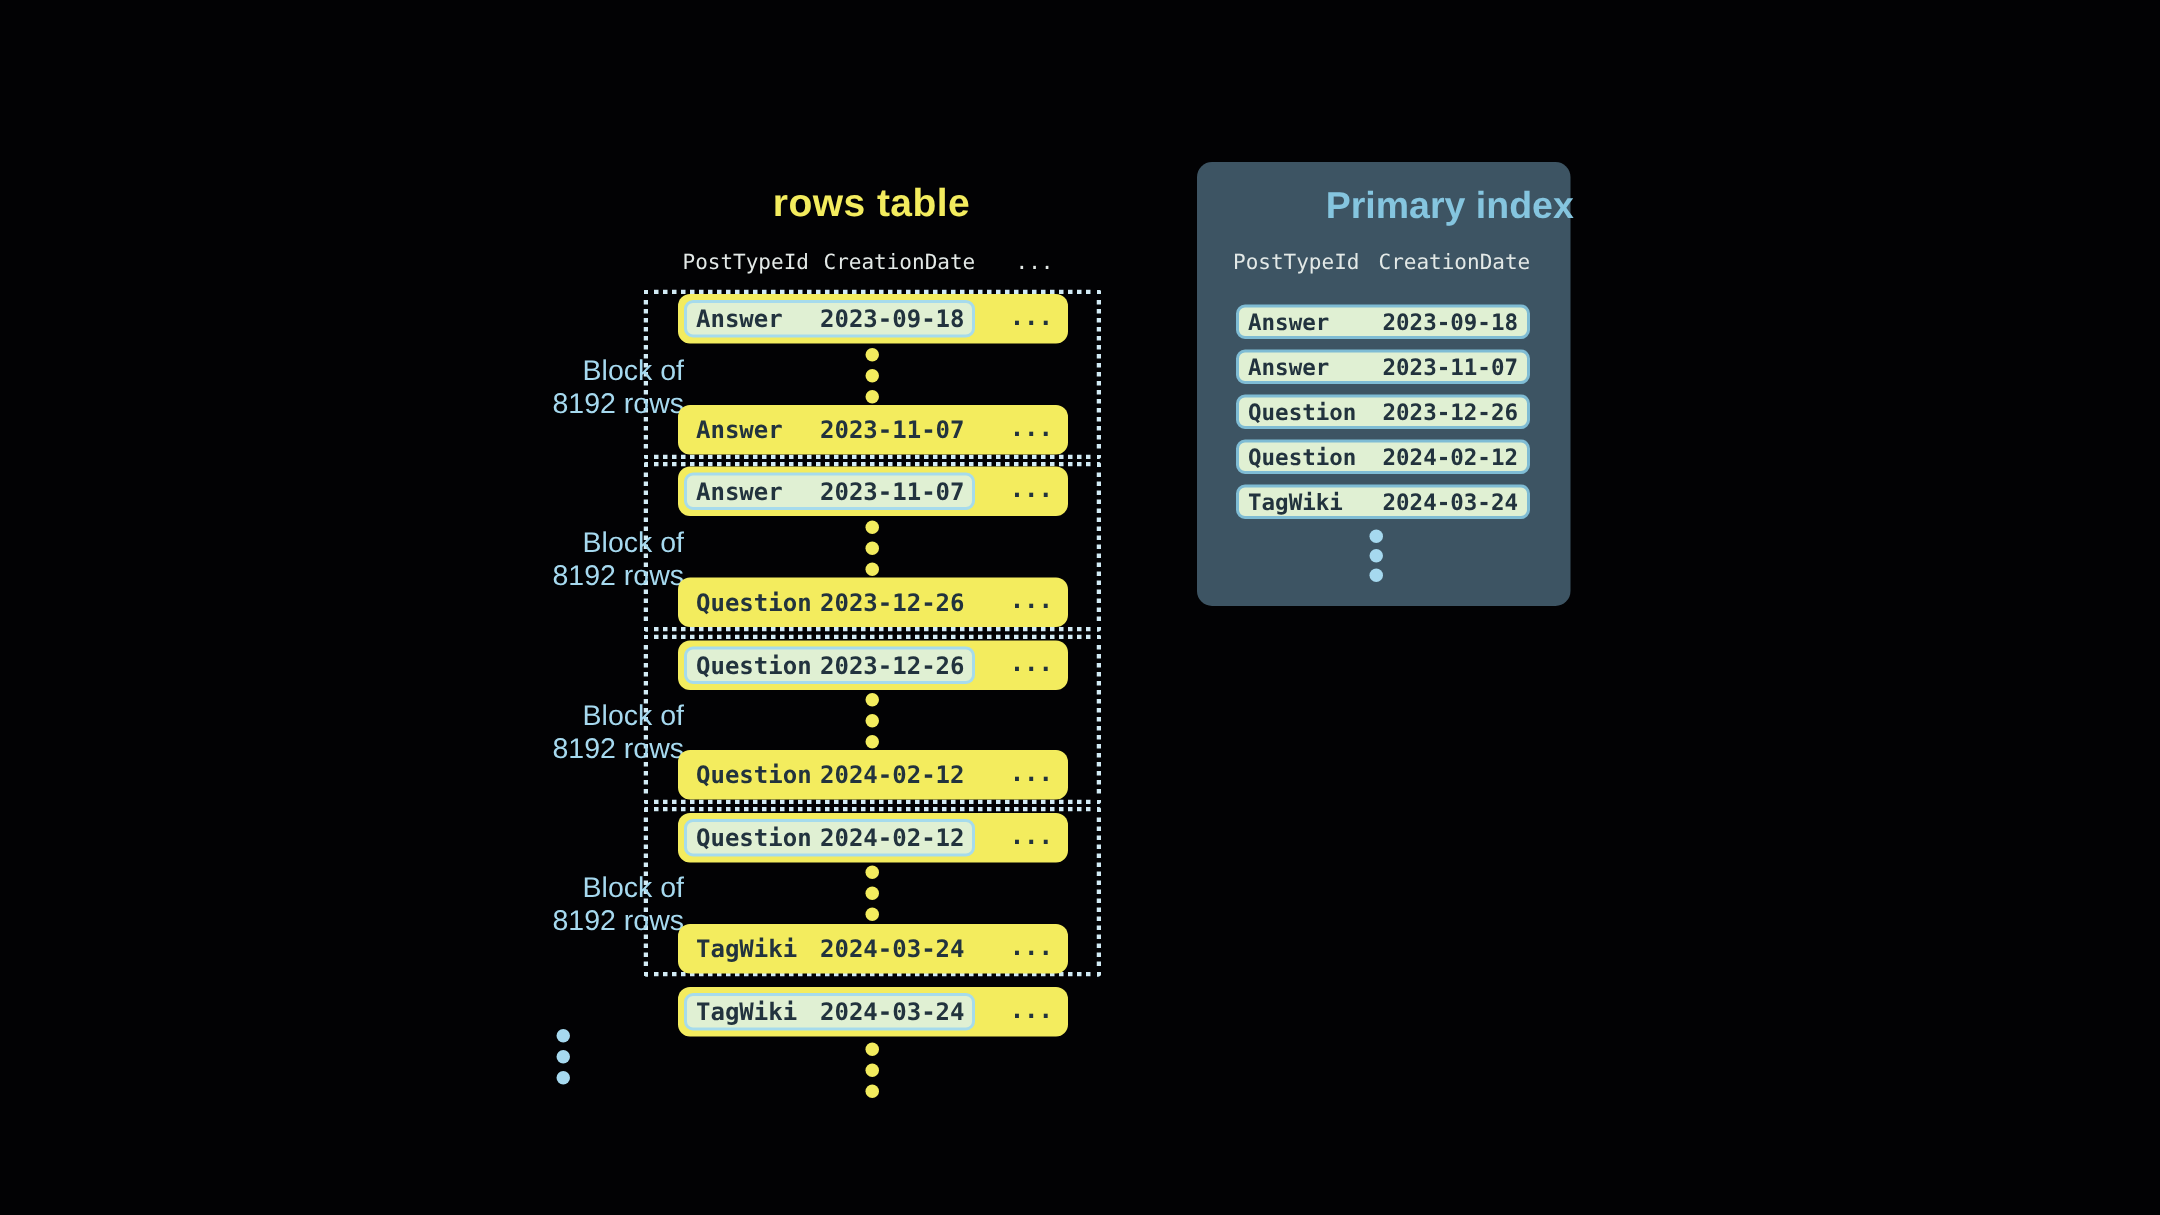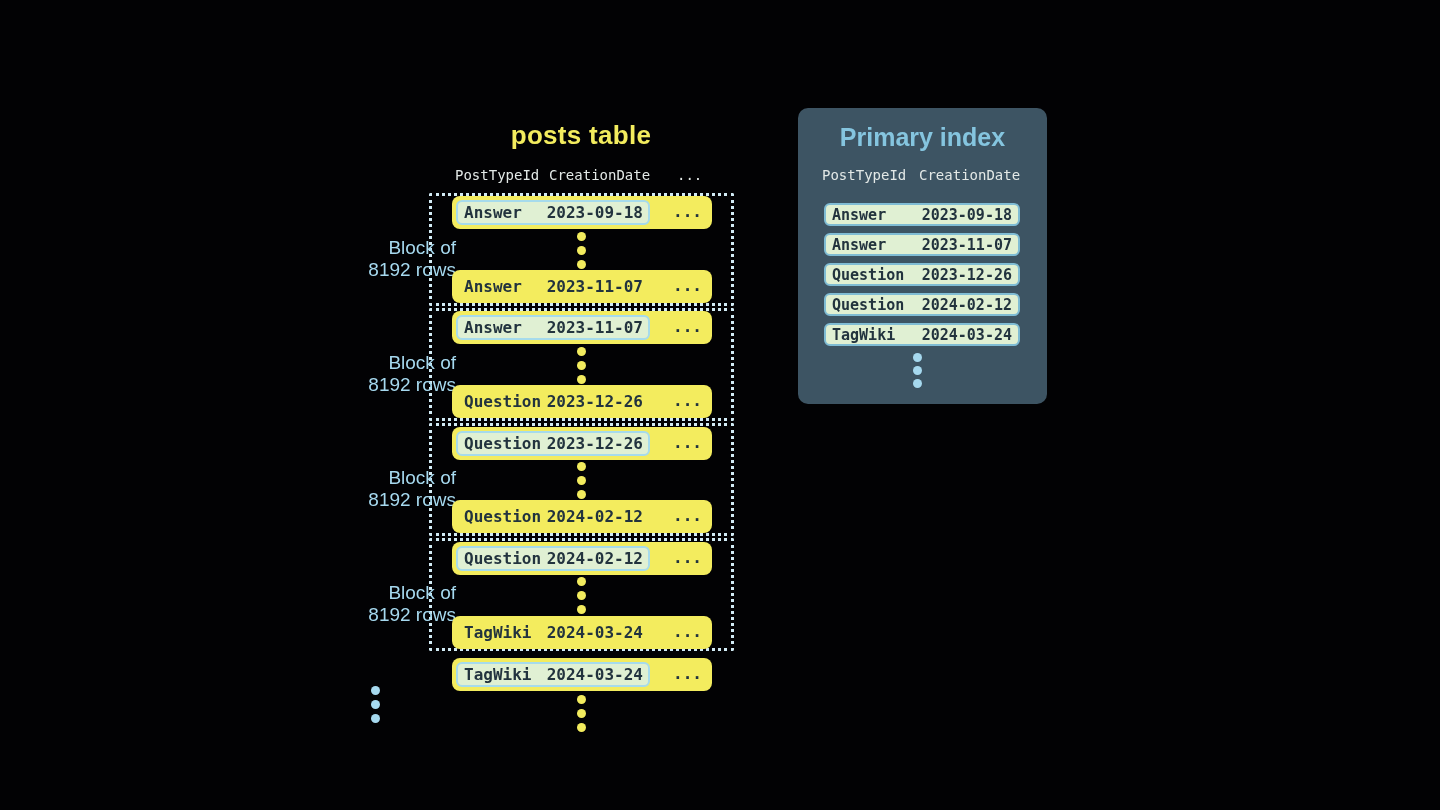--- a/index.html
+++ b/index.html
@@ -72,42 +72,42 @@
   .dleft{left:371px;top:686px;}
   .dleft i, .dpanel i{width:9px;height:9px;}
 
   
   .panel{
     position:absolute;left:798px;top:108px;width:249px;height:296px;
     background:var(--panel);border-radius:10px;
   }
   .pi-title{
     position:absolute;top:15px;left:0;width:100%;text-align:center;
-    font-size:25px;font-weight:600;color:var(--panel-title);
+    font-size:25px;font-weight:600;color:var(--panel-title);padding-left:44px;
   }
   .pi-header{
     position:absolute;top:59px;font:400 14px "DejaVu Sans Mono", monospace;
     color:var(--header-text);
   }
   .pi-col1{left:24px;} .pi-col2{left:121px;}
   .pirow{
     position:absolute;left:26px;width:196px;height:23px;box-sizing:border-box;
     background:var(--hl-bg);border:2px solid var(--hl-border);border-radius:6px;
     display:flex;justify-content:space-between;align-items:center;padding:0 6px;
     font:700 15px "DejaVu Sans Mono", monospace;color:var(--row-text);
   }
   .pr0{top:95px;} .pr1{top:125px;} .pr2{top:155px;} .pr3{top:185px;} .pr4{top:215px;}
   .dpanel{left:115px;top:245px;gap:4px;}
 </style>
 </head>
 <body>
 
 <div class="stage">
 
-  <div class="posts-title">posts table</div>
+  <div class="posts-title">rows table</div>
 
   <span class="pheader ph-col1">PostTypeId</span>
   <span class="pheader ph-col2">CreationDate</span>
   <span class="pheader ph-col3">...</span>
 
   <div class="block b0"></div>
   <div class="block b1"></div>
   <div class="block b2"></div>
   <div class="block b3"></div>
 

